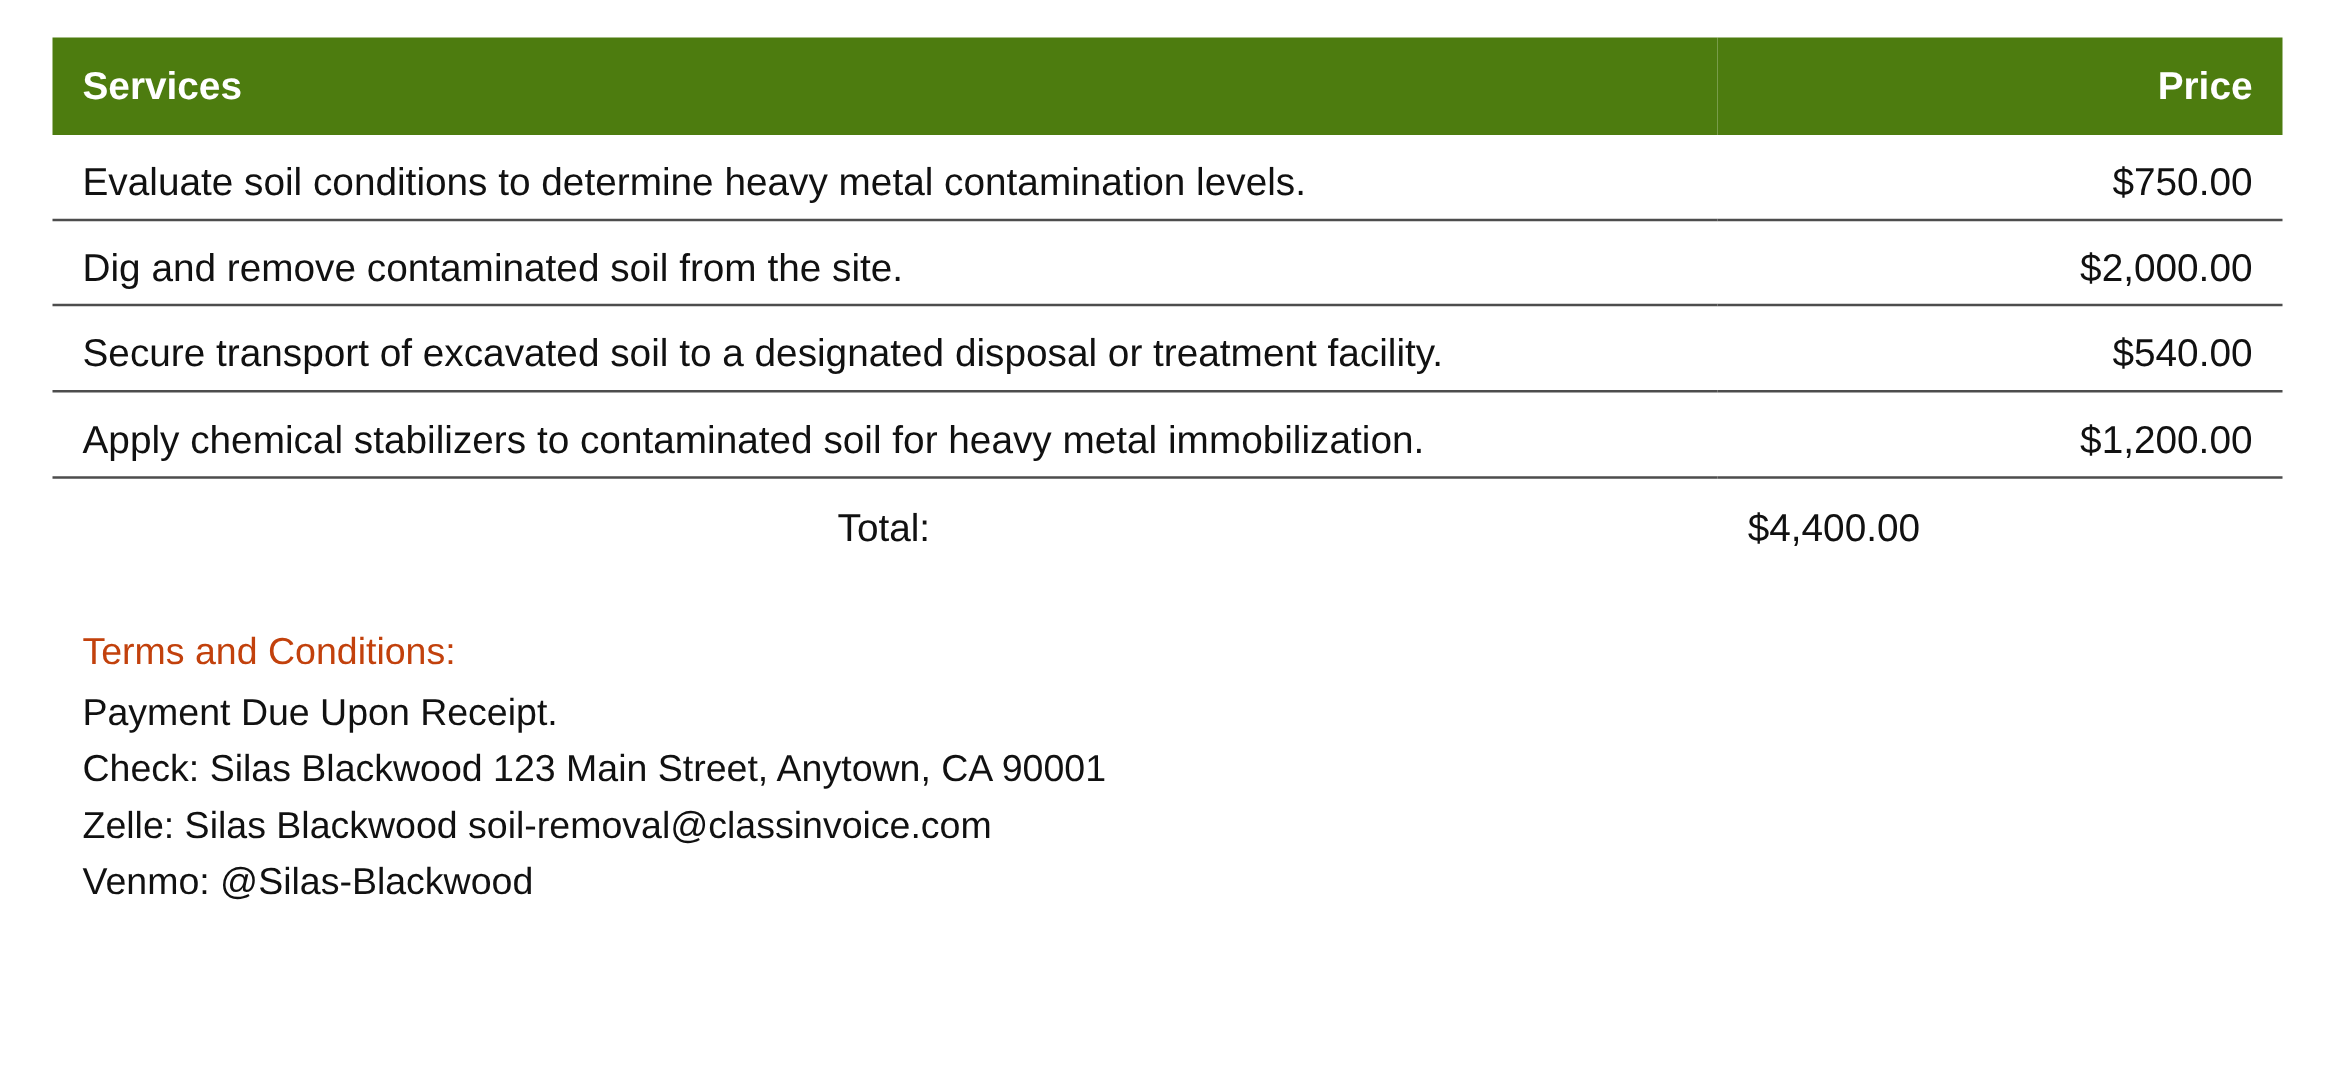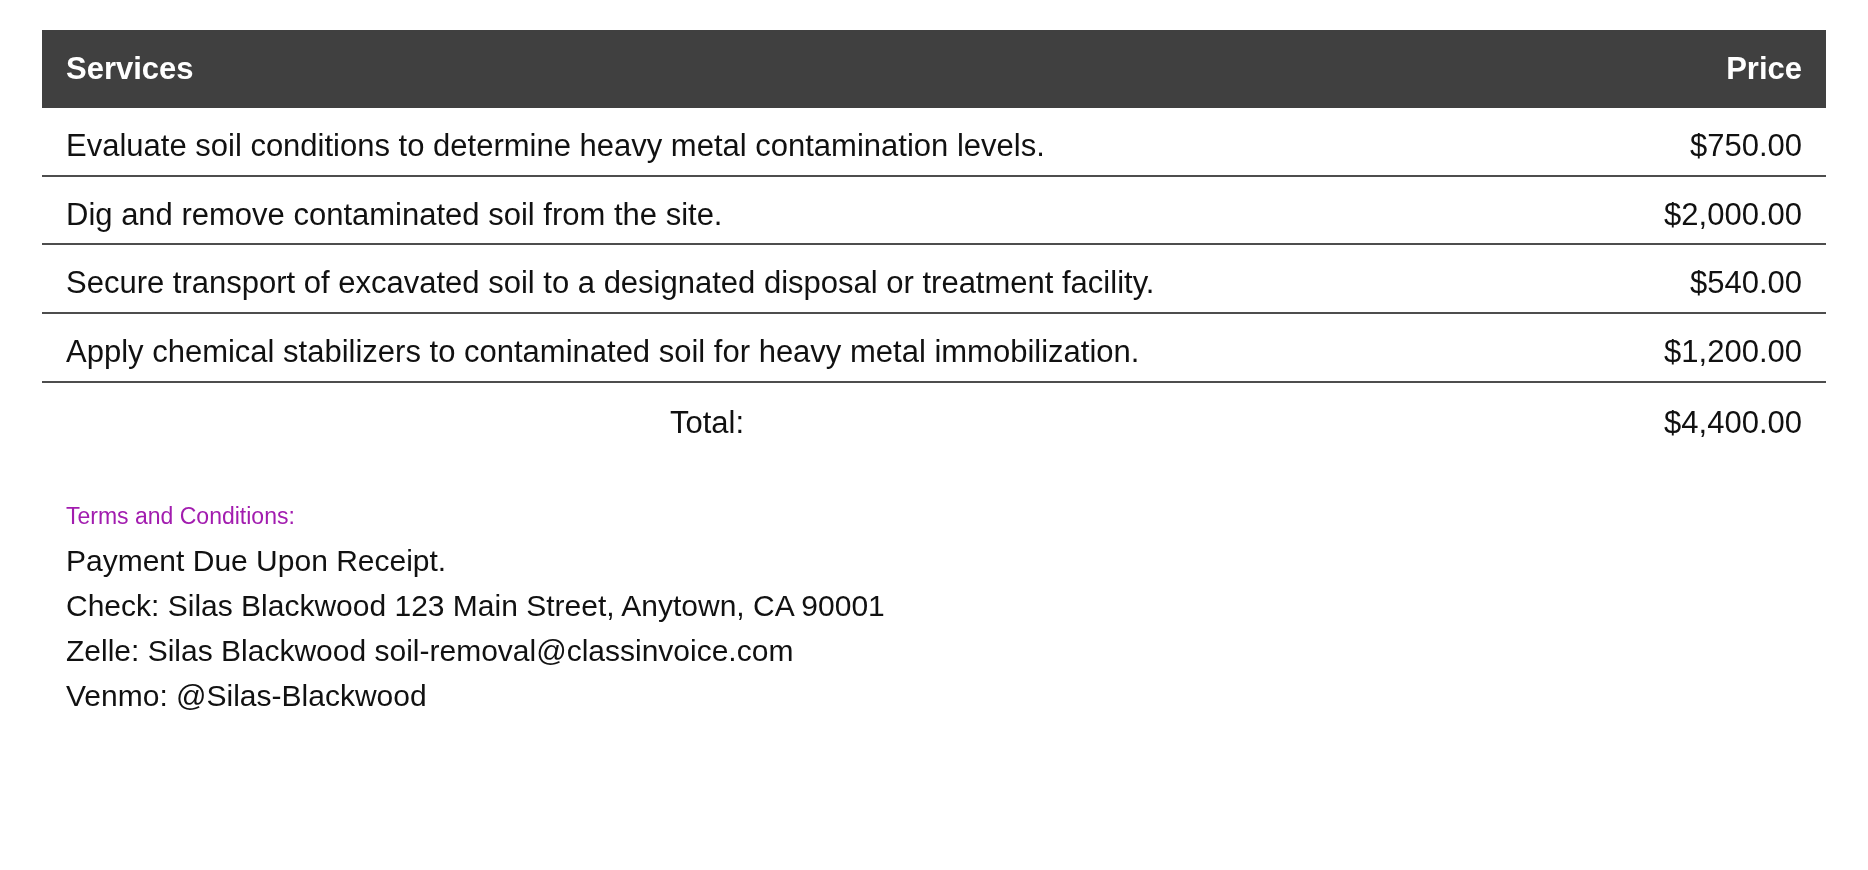--- a/index.html
+++ b/index.html
@@ -23,21 +23,21 @@
   }
 
   
   .services-table {
     width: 100%;
     border-collapse: collapse;
     table-layout: fixed;
   }
 
   .services-table thead th {
-    background: #404040;
+    background: #4d7c0f;
     color: #ffffff;
     font-size: 31px;
     font-weight: bold;
     padding: 22px 24px;
     line-height: 1.1;
   }
   .th-service {
     text-align: left;
     width: 76%;
   }
@@ -66,33 +66,33 @@
     border-bottom: none !important;
     padding-top: 22px !important;
     font-weight: bold;
   }
   .total-label {
     text-align: center;
     padding-right: 26px !important;
     font-size: 31px;
   }
   .total-value {
-    text-align: right;
+    text-align: left;
     font-size: 33px;
     white-space: nowrap;
   }
 
   
   .terms {
     margin-top: 48px;
     padding-left: 24px;
   }
   .terms-heading {
-    color: #a21caf;
-    font-size: 23px;
+    color: #c2410c;
+    font-size: 30px;
     line-height: 1.5;
     margin-bottom: 4px;
   }
   .terms-line {
     color: #111111;
     font-size: 30px;
     line-height: 1.5;
   }
 </style>
 </head>

